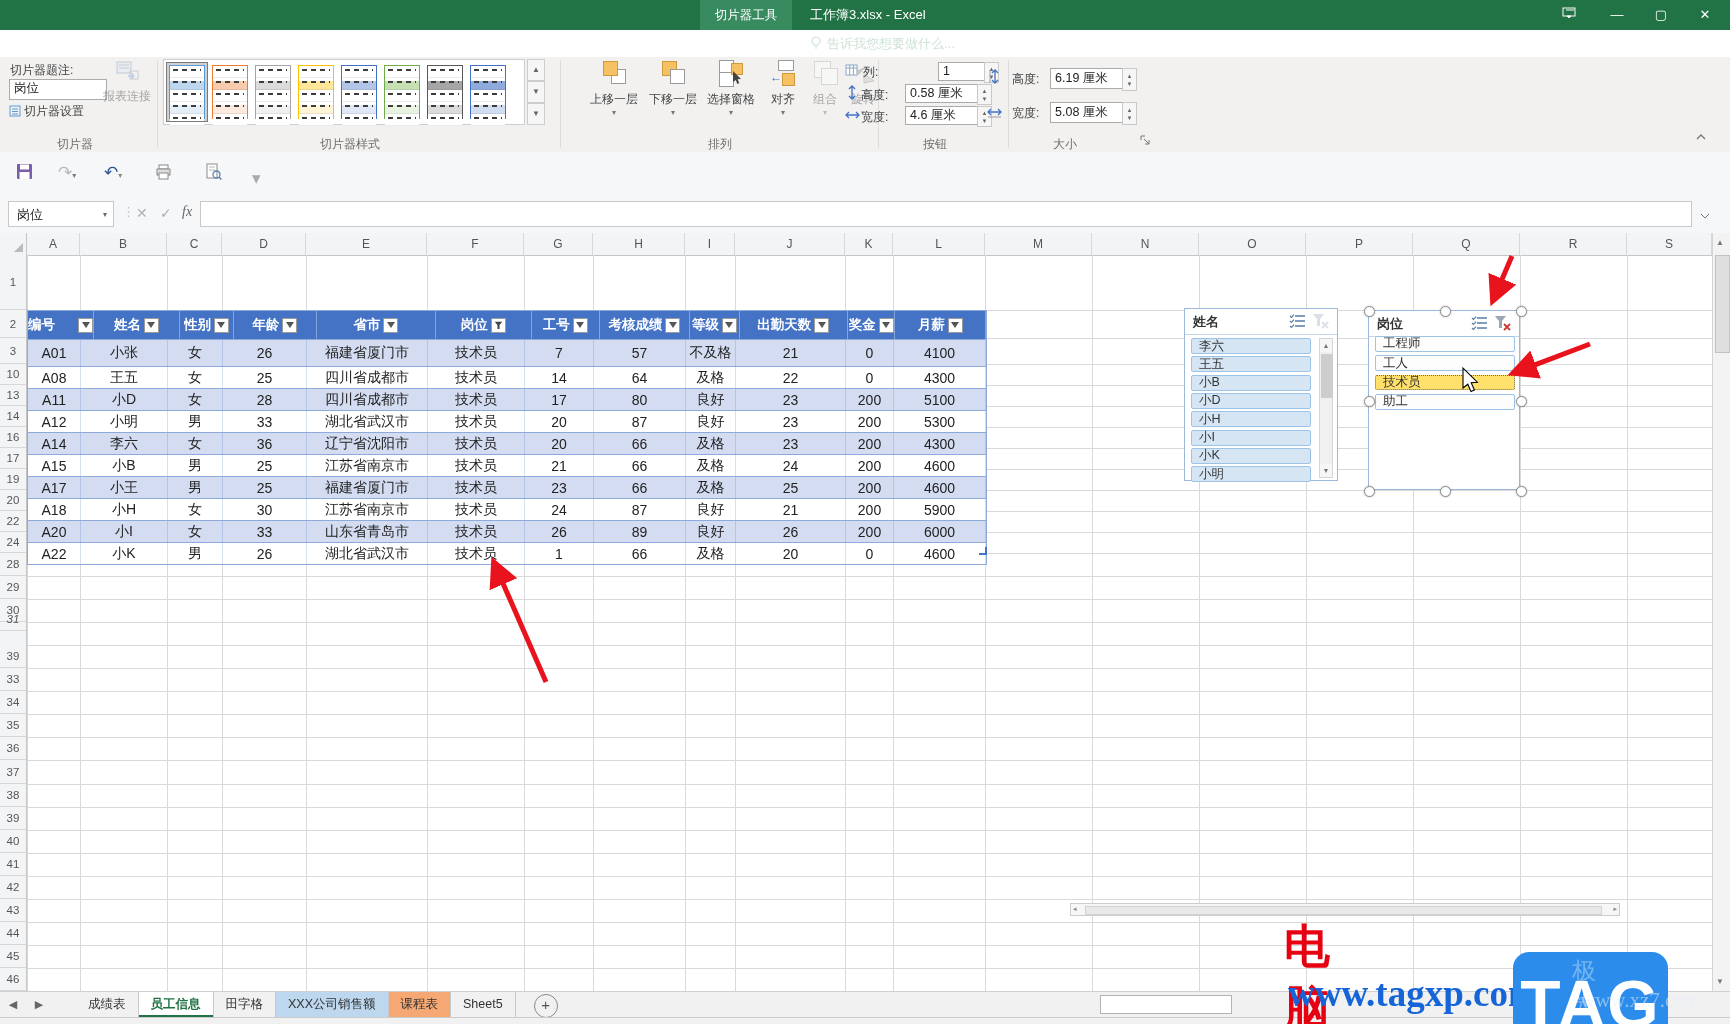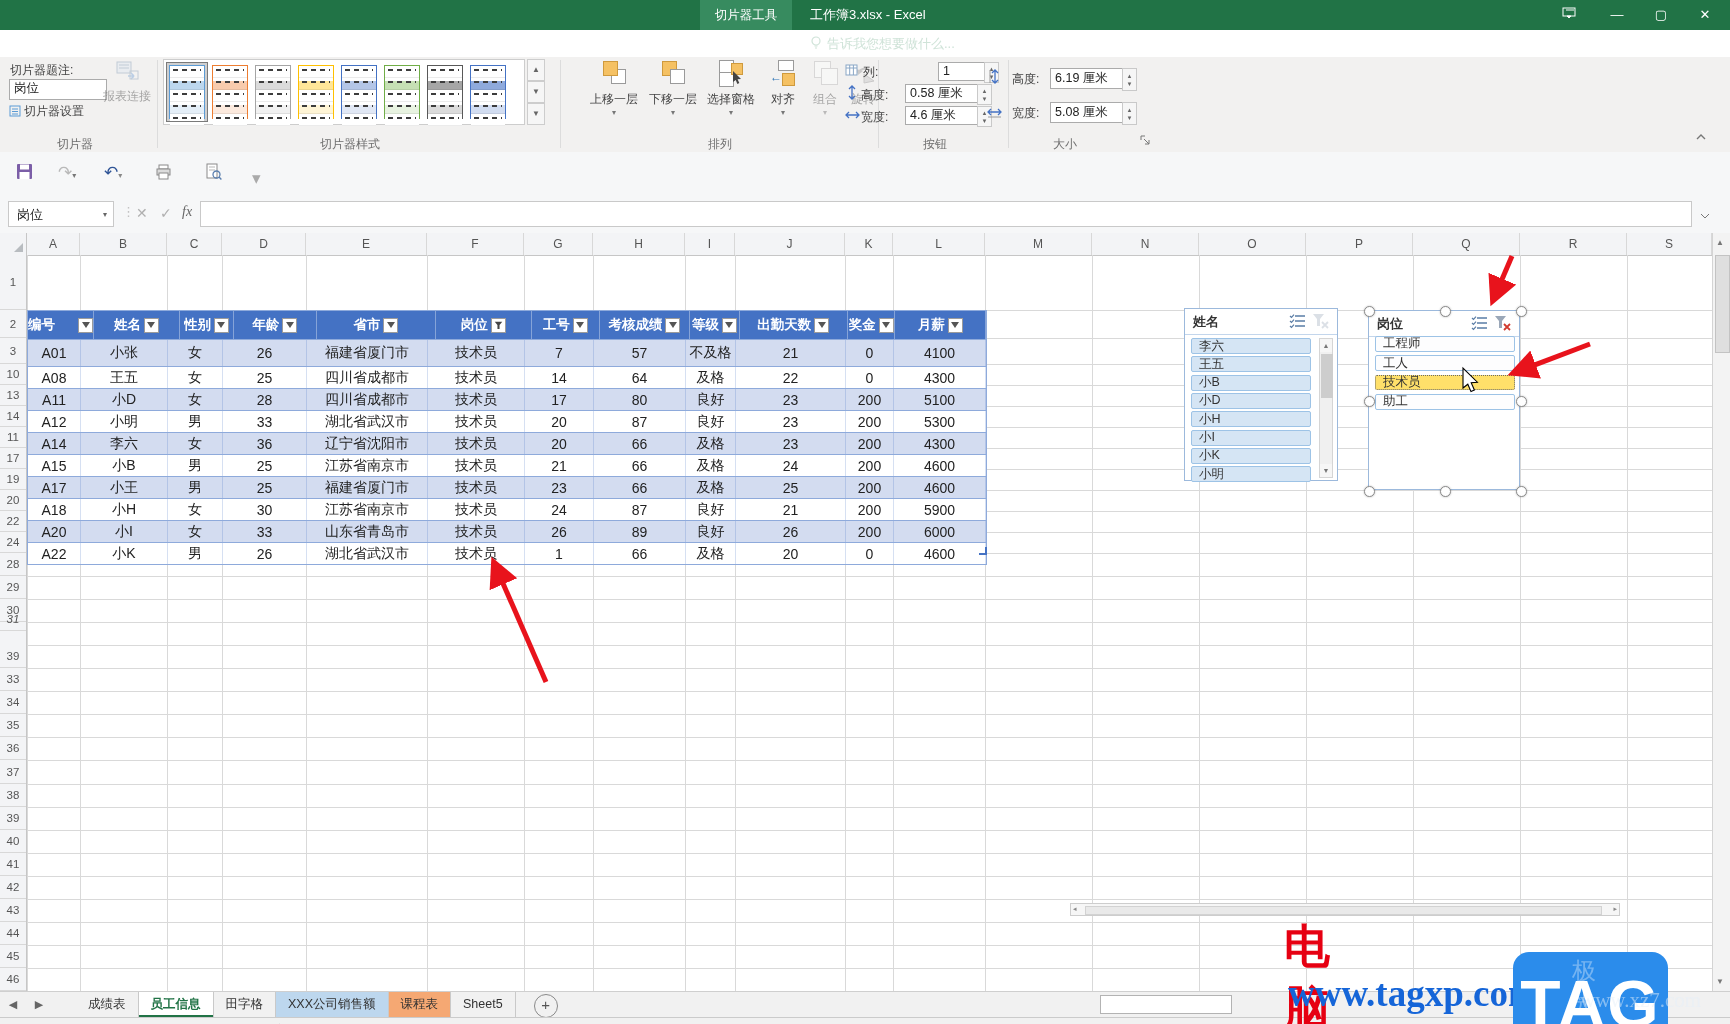--- a/index.html
+++ b/index.html
@@ -513,21 +513,21 @@
       <div class="colhead" style="left: 1520px; width: 107px;">R</div>
       <div class="colhead" style="left: 1627px; width: 85px;">S</div>
     </div>
   <div id="gutter">
       <div class="rownum" style="top: 0px; height: 55px;">1</div>
       <div class="rownum" style="top: 55px; height: 28px;">2</div>
       <div class="rownum" style="top: 83px; height: 26px;">3</div>
       <div class="rownum" style="top: 109px; height: 21px;">10</div>
       <div class="rownum" style="top: 130px; height: 21px;">13</div>
       <div class="rownum" style="top: 151px; height: 21px;">14</div>
-      <div class="rownum" style="top: 172px; height: 21px;">11</div>
+      <div class="rownum" style="top: 172px; height: 21px;">16</div>
       <div class="rownum" style="top: 193px; height: 21px;">17</div>
       <div class="rownum" style="top: 214px; height: 21px;">19</div>
       <div class="rownum" style="top: 235px; height: 21px;">20</div>
       <div class="rownum" style="top: 256px; height: 21px;">22</div>
       <div class="rownum" style="top: 277px; height: 21px;">24</div>
       <div class="rownum" style="top: 298px; height: 23px;">28</div>
       <div class="rownum" style="top: 321px; height: 23px;">29</div>
       <div class="rownum" style="top: 344px; height: 23px;">30</div>
       <div class="rownum" style="top: 353px; height: 23px; font-style: italic;">31</div>
       <div class="rownum" style="top: 390px; height: 23px;">39</div>

